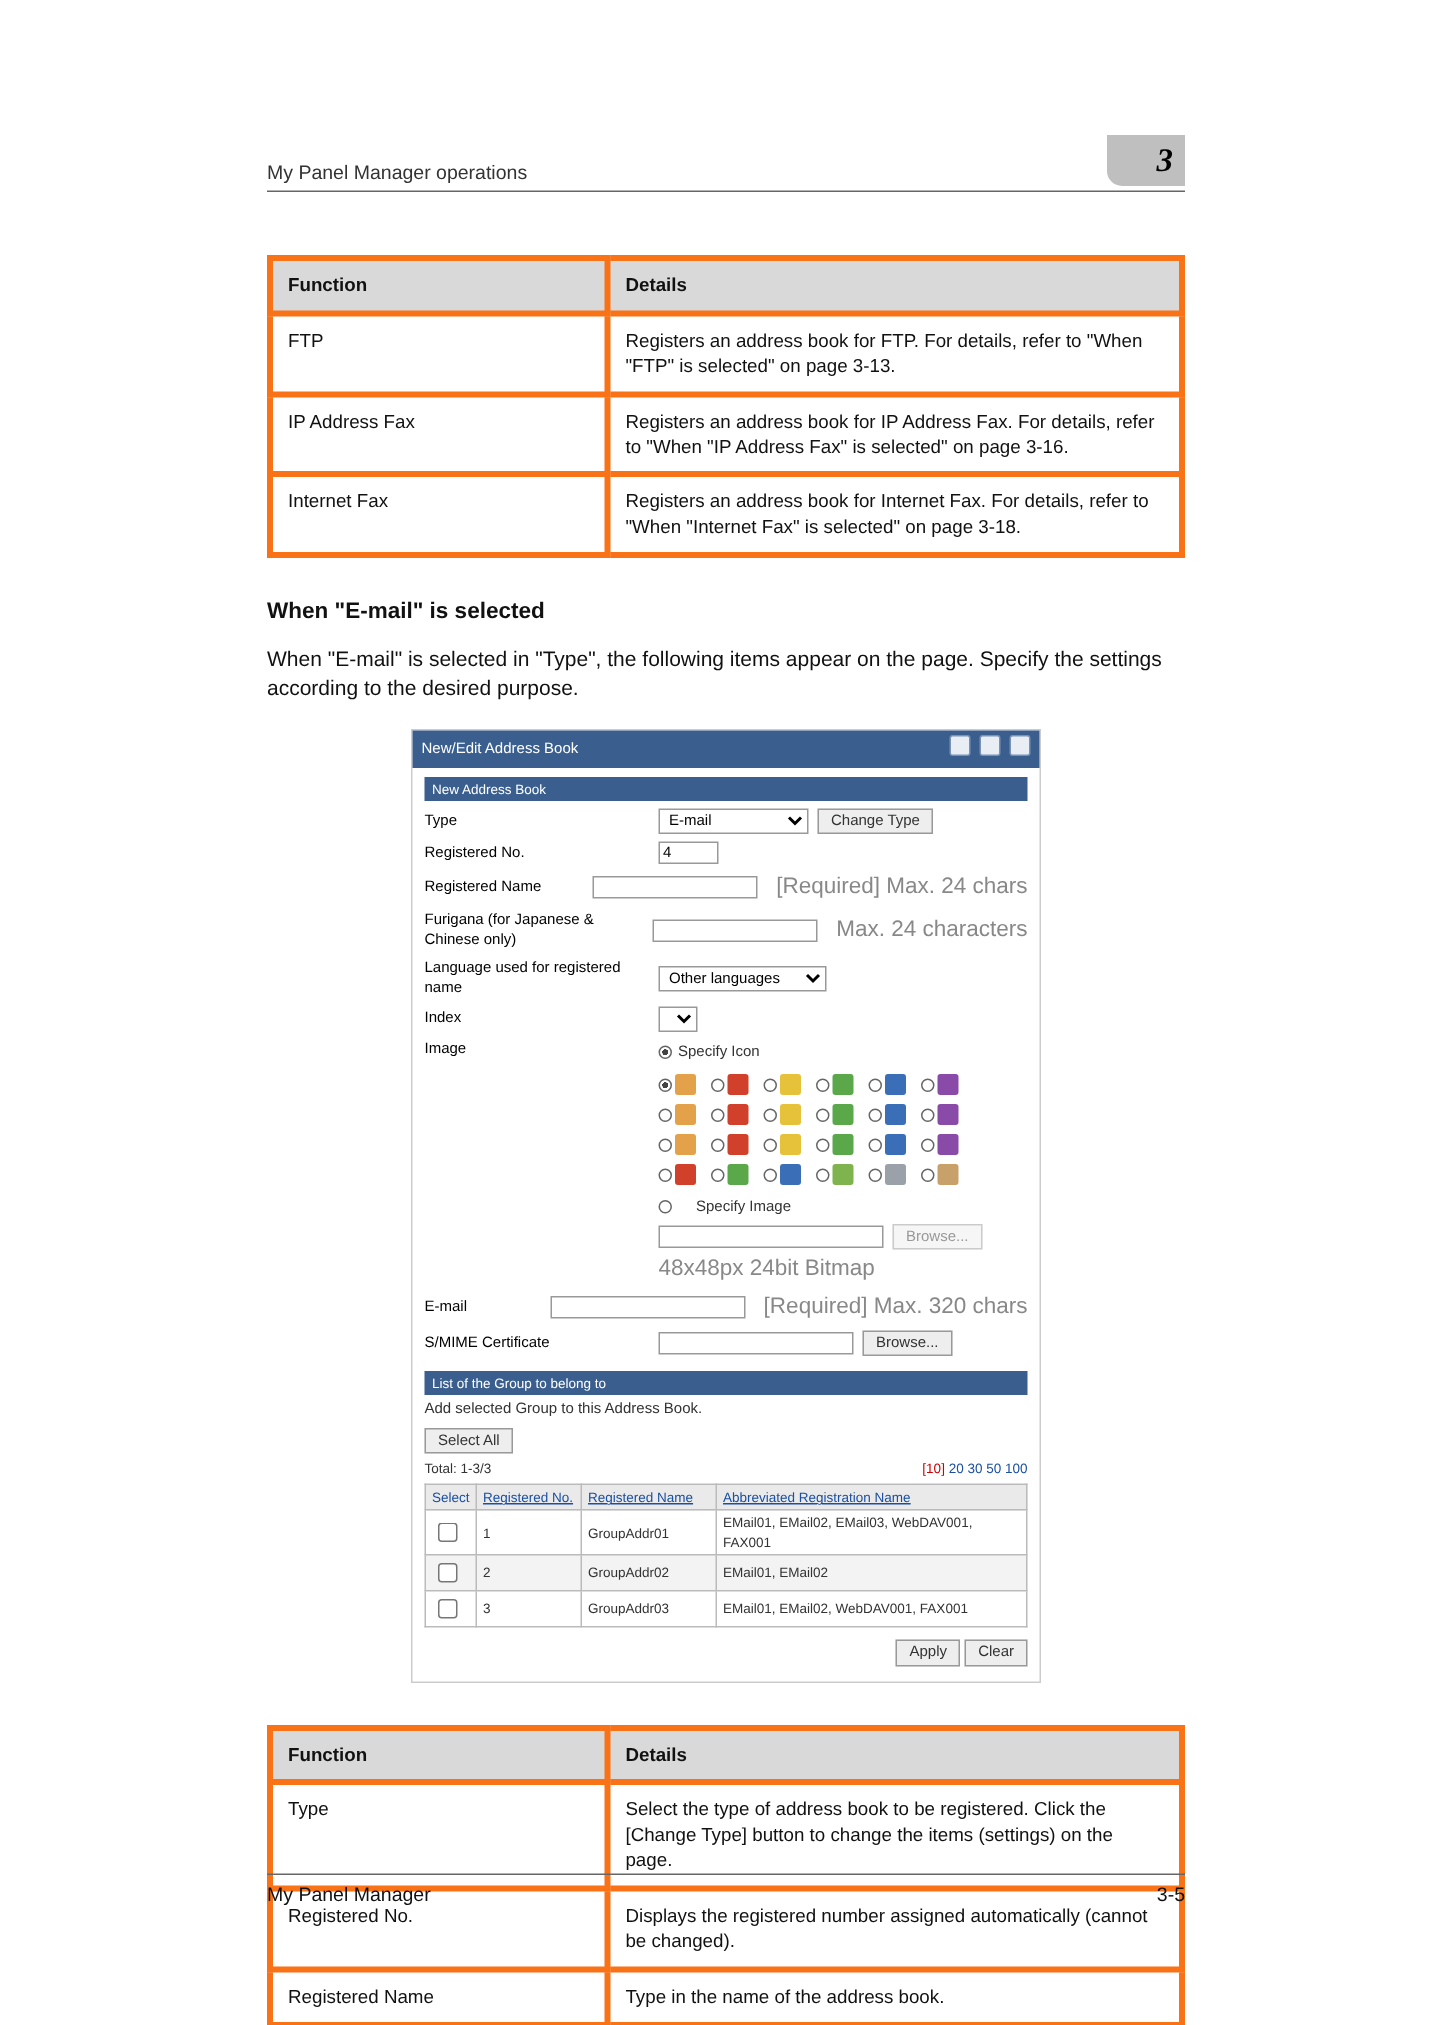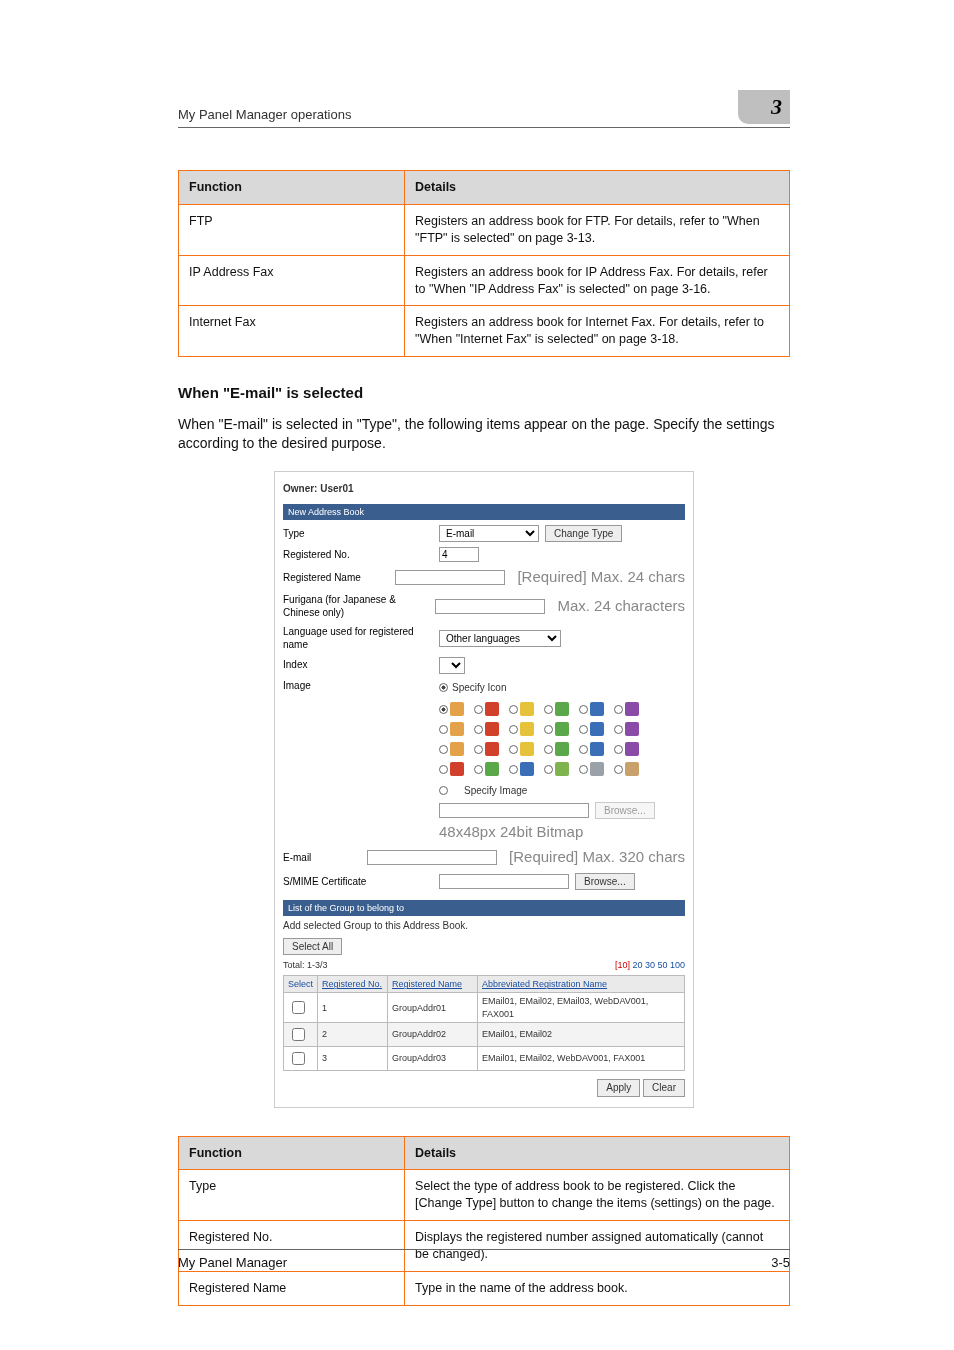--- a/index.html
+++ b/index.html
@@ -83,21 +83,21 @@
     width: var(--content-w);
   }
 
   table.spec {
     width: 100%;
     border-collapse: collapse;
     font-size: 12.5px;
     margin-bottom: 26px;
   }
   table.spec th, table.spec td {
-    border: 1px solid #f97316;
+    border: 4px solid #f97316;
     padding: 8px 10px;
     vertical-align: top;
     text-align: left;
   }
   table.spec thead th {
     background: var(--grey-head);
     font-weight: 700;
   }
   table.spec col.fn { width: 37%; }
 
@@ -226,22 +226,29 @@
           <td>Internet Fax</td>
           <td>Registers an address book for Internet Fax. For details, refer to "When "Internet Fax" is selected" on page 3-18.</td>
         </tr>
       </tbody>
     </table>
 
     <h2 class="sec">When "E-mail" is selected</h2>
     <p class="body">When "E-mail" is selected in "Type", the following items appear on the page. Specify the settings according to the desired purpose.</p>
 
     <div class="shot">
+      <div class="bar">
+        <span>New/Edit Address Book</span>
+        <span class="icons">
+          <span></span>
+          <span></span>
+          <span></span>
+        </span>
+      </div>
       <div class="inner">
-        <div class="owner">Owner: User01</div>
 
         <div class="subbar">New Address Book</div>
 
         <div class="row">
           <span class="lbl">Type</span>
           <select style="width:100px">
             <option>E-mail</option>
           </select>
           <span class="btn">Change Type</span>
         </div>
@@ -255,21 +262,21 @@
           <input type="text" style="width: 110px;">
           <span class="hint">[Required] Max. 24 chars</span>
         </div>
         <div class="row">
           <span class="lbl">Furigana (for Japanese &amp; Chinese only)</span>
           <input type="text" style="width: 110px;">
           <span class="hint">Max. 24 characters</span>
         </div>
         <div class="row">
           <span class="lbl">Language used for registered name</span>
-          <select style="width:122px">
+          <select style="width:112px">
             <option>Other languages</option>
           </select>
         </div>
         <div class="row">
           <span class="lbl">Index</span>
           <select style="width:26px">
             <option>Aa</option>
           </select>
         </div>
 

